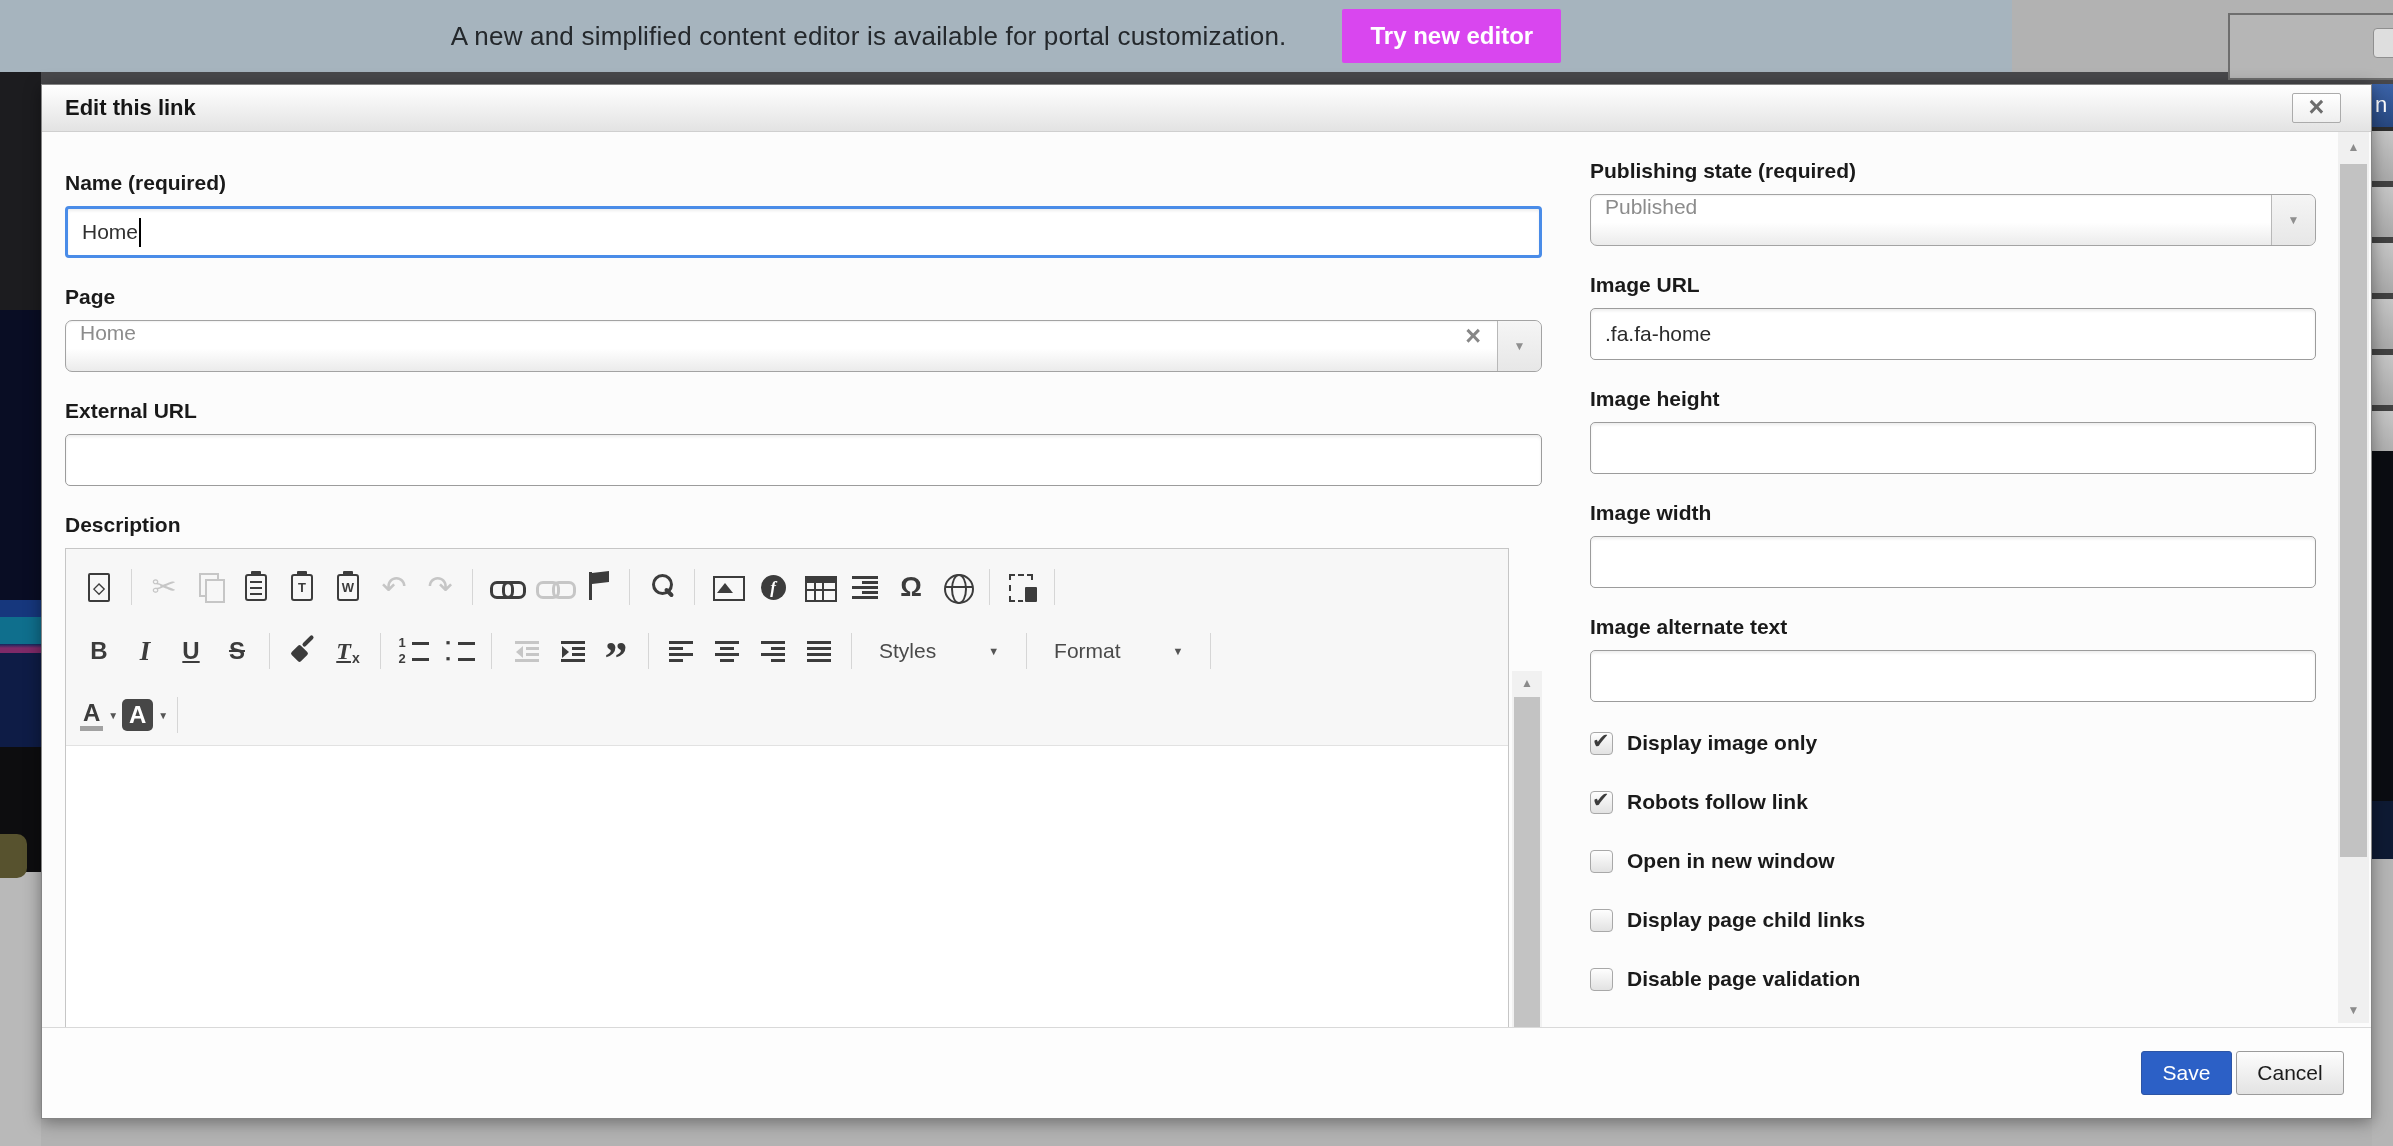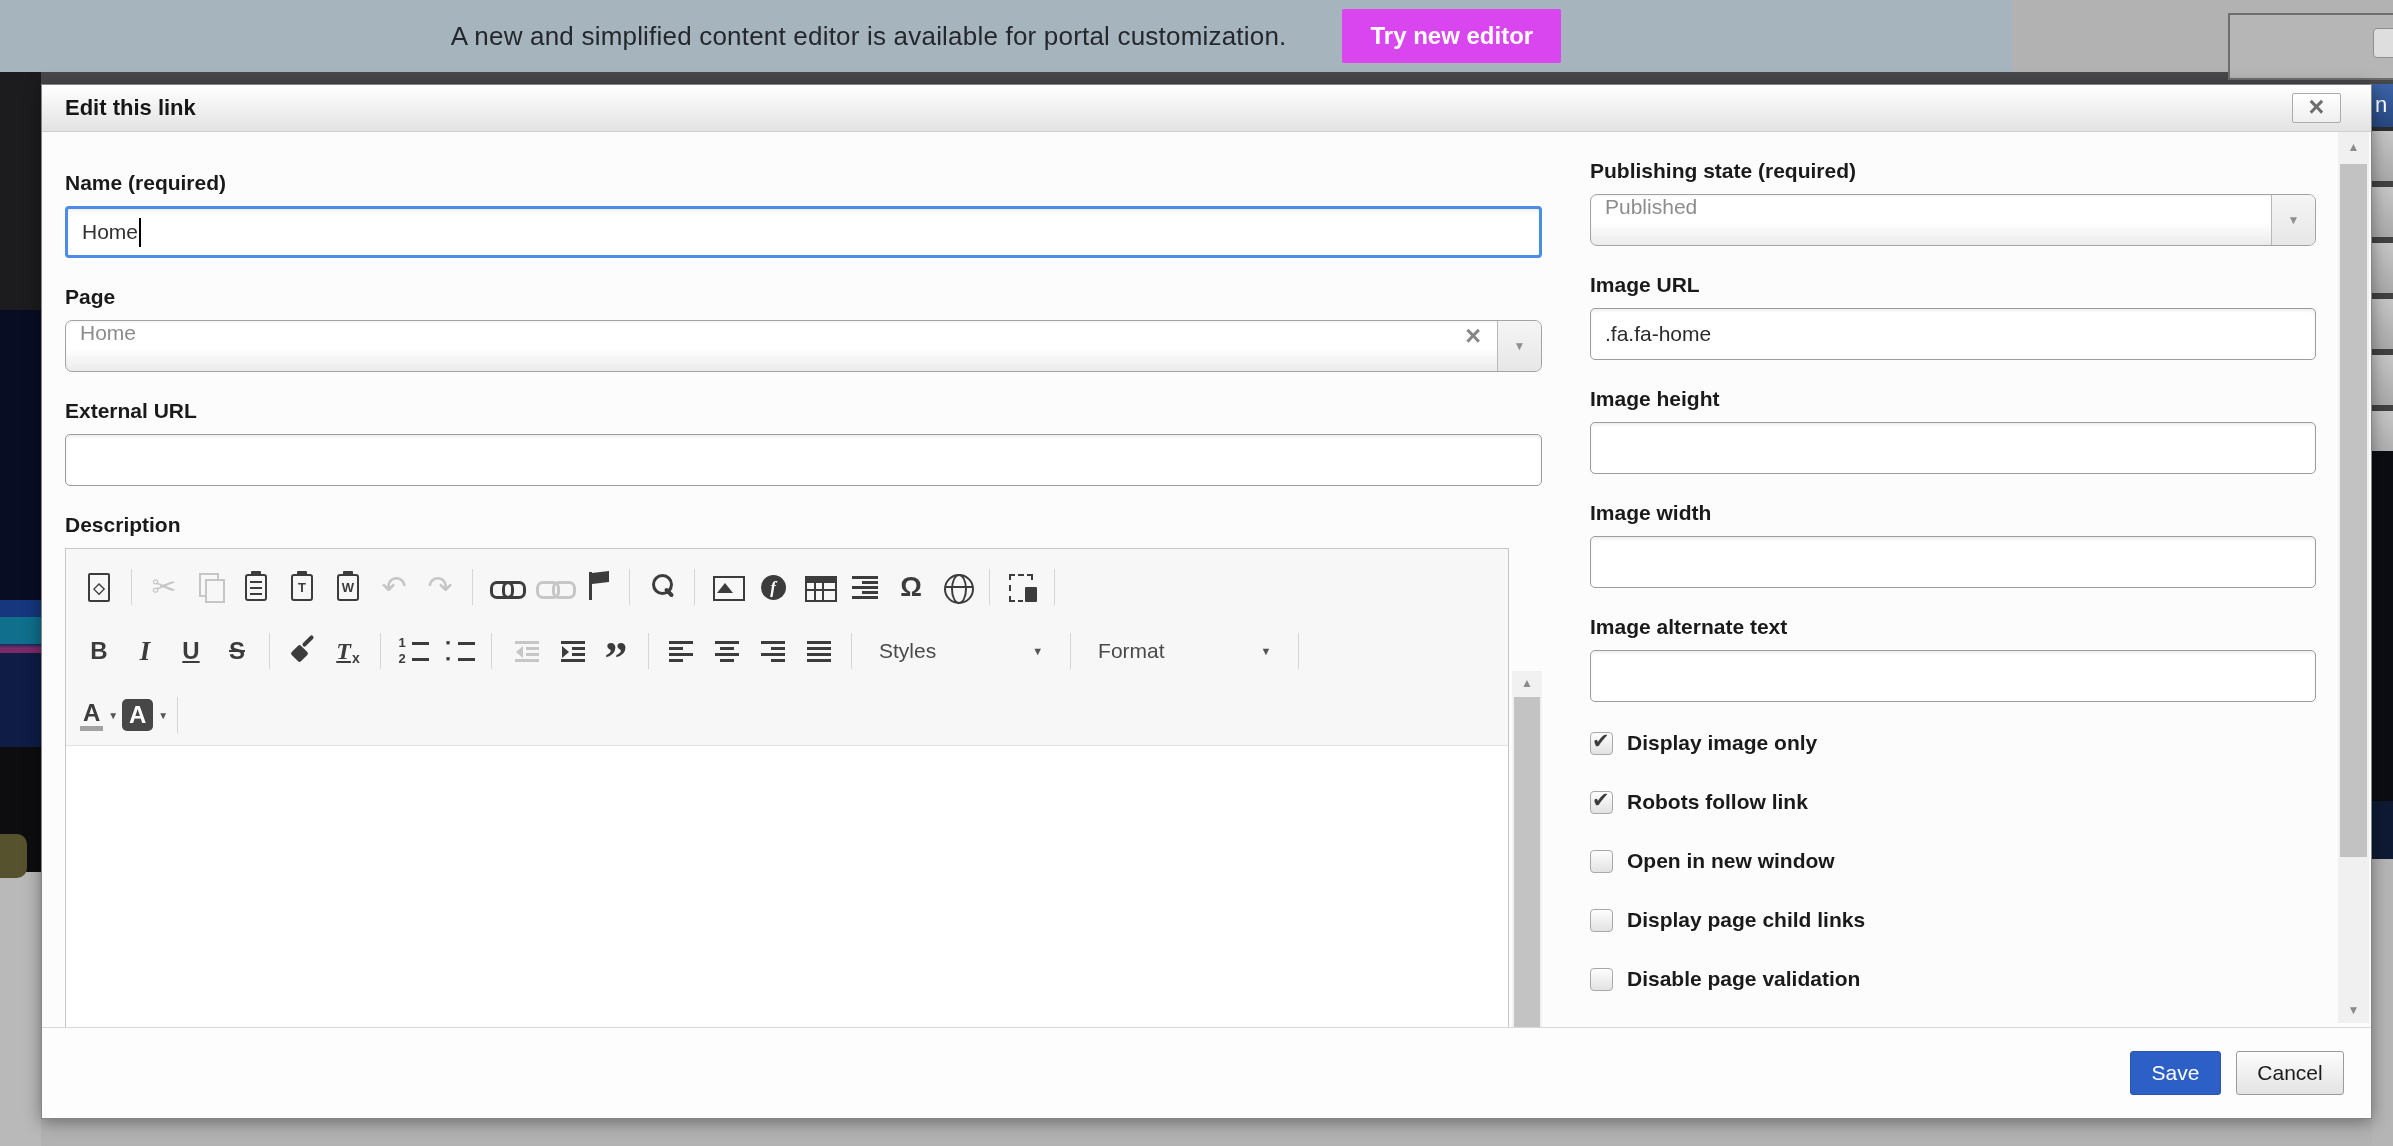--- a/index.html
+++ b/index.html
@@ -137,21 +137,21 @@
   .ic-indent::after  { content:""; position:absolute; left:15px; top:21px; border-top:6px solid transparent; border-bottom:6px solid transparent; border-left:7px solid currentColor; }
   .ic-blockquote .g { font-family:"Liberation Serif",serif; font-size:46px; line-height:14px; margin-top:16px; }
   .al::before { content:""; width:24px; height:21px; position:absolute; left:11px; top:16px; background-repeat:no-repeat;
       background-image:linear-gradient(currentColor,currentColor),linear-gradient(currentColor,currentColor),
                        linear-gradient(currentColor,currentColor),linear-gradient(currentColor,currentColor);
       background-size:24px 3px,14px 3px,24px 3px,14px 3px; }
   .ic-alignleft::before    { background-position:0 0,0 6px,0 12px,0 18px; }
   .ic-aligncenter::before  { background-position:0 0,center 6px,0 12px,center 18px; }
   .ic-alignright::before   { background-position:0 0,right 6px,0 12px,right 18px; }
   .ic-justify::before      { background-size:24px 3px,24px 3px,24px 3px,24px 3px; background-position:0 0,0 6px,0 12px,0 18px; }
-  .combo { padding:0 18px;gap:44px; }
+  .combo { padding:0 18px; }
   .combo .clbl { font-size:21px; color:#4a4a4a; font-weight:400; }
   .combo .carr { font-size:11px; color:#555; margin-left:52px; }
   .colA { border-bottom:5px solid #a2a2a2; padding:1px 3px; display:flex; }
   .ic-bgcolor .colA { border-bottom:none; background:#474747; color:#fff; border-radius:5px; padding:4px 7px; }
   .carr2 { font-size:10px; color:#555; margin-left:5px; }
 
   
   .cbrow { display:flex; align-items:center; margin-top:35px; }
   .cbrow:first-child { margin-top:29px; }
   .cbox { width:23px; height:23px; border:1px solid #a8a8a8; border-radius:4px;
@@ -161,21 +161,21 @@
 
   
   .dlg-scroll { position:absolute; left:2296px; top:0; width:31px; height:891px; background:#f0f0f0; }
   .dlg-scroll .sarr { height:22px; display:flex; align-items:center; justify-content:center; font-size:12px; color:#8b8b8b; }
   .dlg-scroll .up { position:absolute; top:4px; left:0; right:0; }
   .dlg-scroll .dn { position:absolute; bottom:2px; left:0; right:0; }
   .dlg-scroll .sthumb { position:absolute; left:2px; right:2px; top:32px; height:693px; background:#c2c2c2; }
 
   
   .dlg-footer { flex:0 0 91px; border-top:1px solid #d9d9d9; background:#fdfdfd;
-                display:flex; align-items:center; justify-content:flex-end; padding-right:27px; gap:15px;padding-left:29px; }
+                display:flex; align-items:center; justify-content:flex-end; padding-right:27px; gap:4px;padding-left:29px; }
   .btn { height:44px; font-size:21px; border-radius:3px; cursor:pointer; font-family:"Liberation Sans",sans-serif; }
   .btn-save { width:91px; background:#2c60c6; border:1px solid #2d55a5; color:#fff; }
   .btn-cancel { width:108px; background:linear-gradient(180deg,#fdfdfd,#e3e3e3); border:1px solid #9b9b9b; color:#1c1c1c; }
 </style>
 </head>
 <body>
 
 <div id="stage">
 
   <div class="bg-gap"></div>

